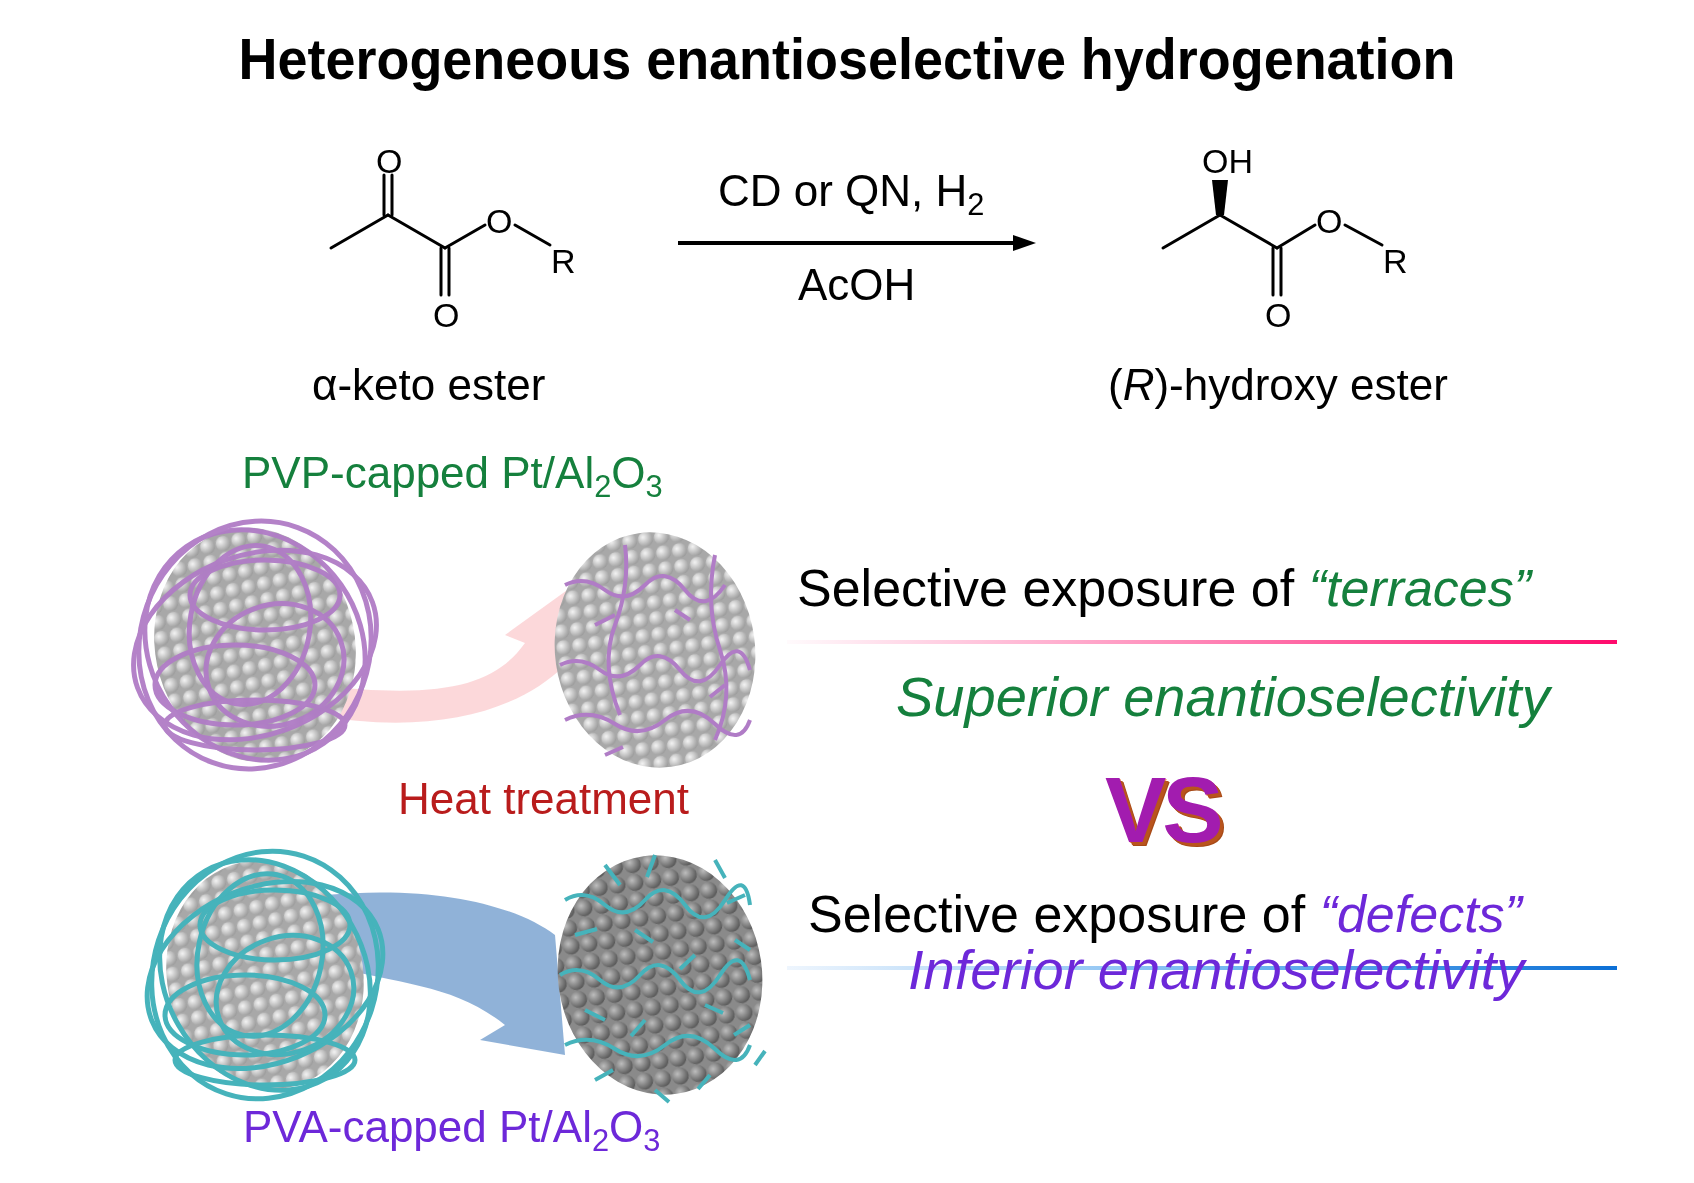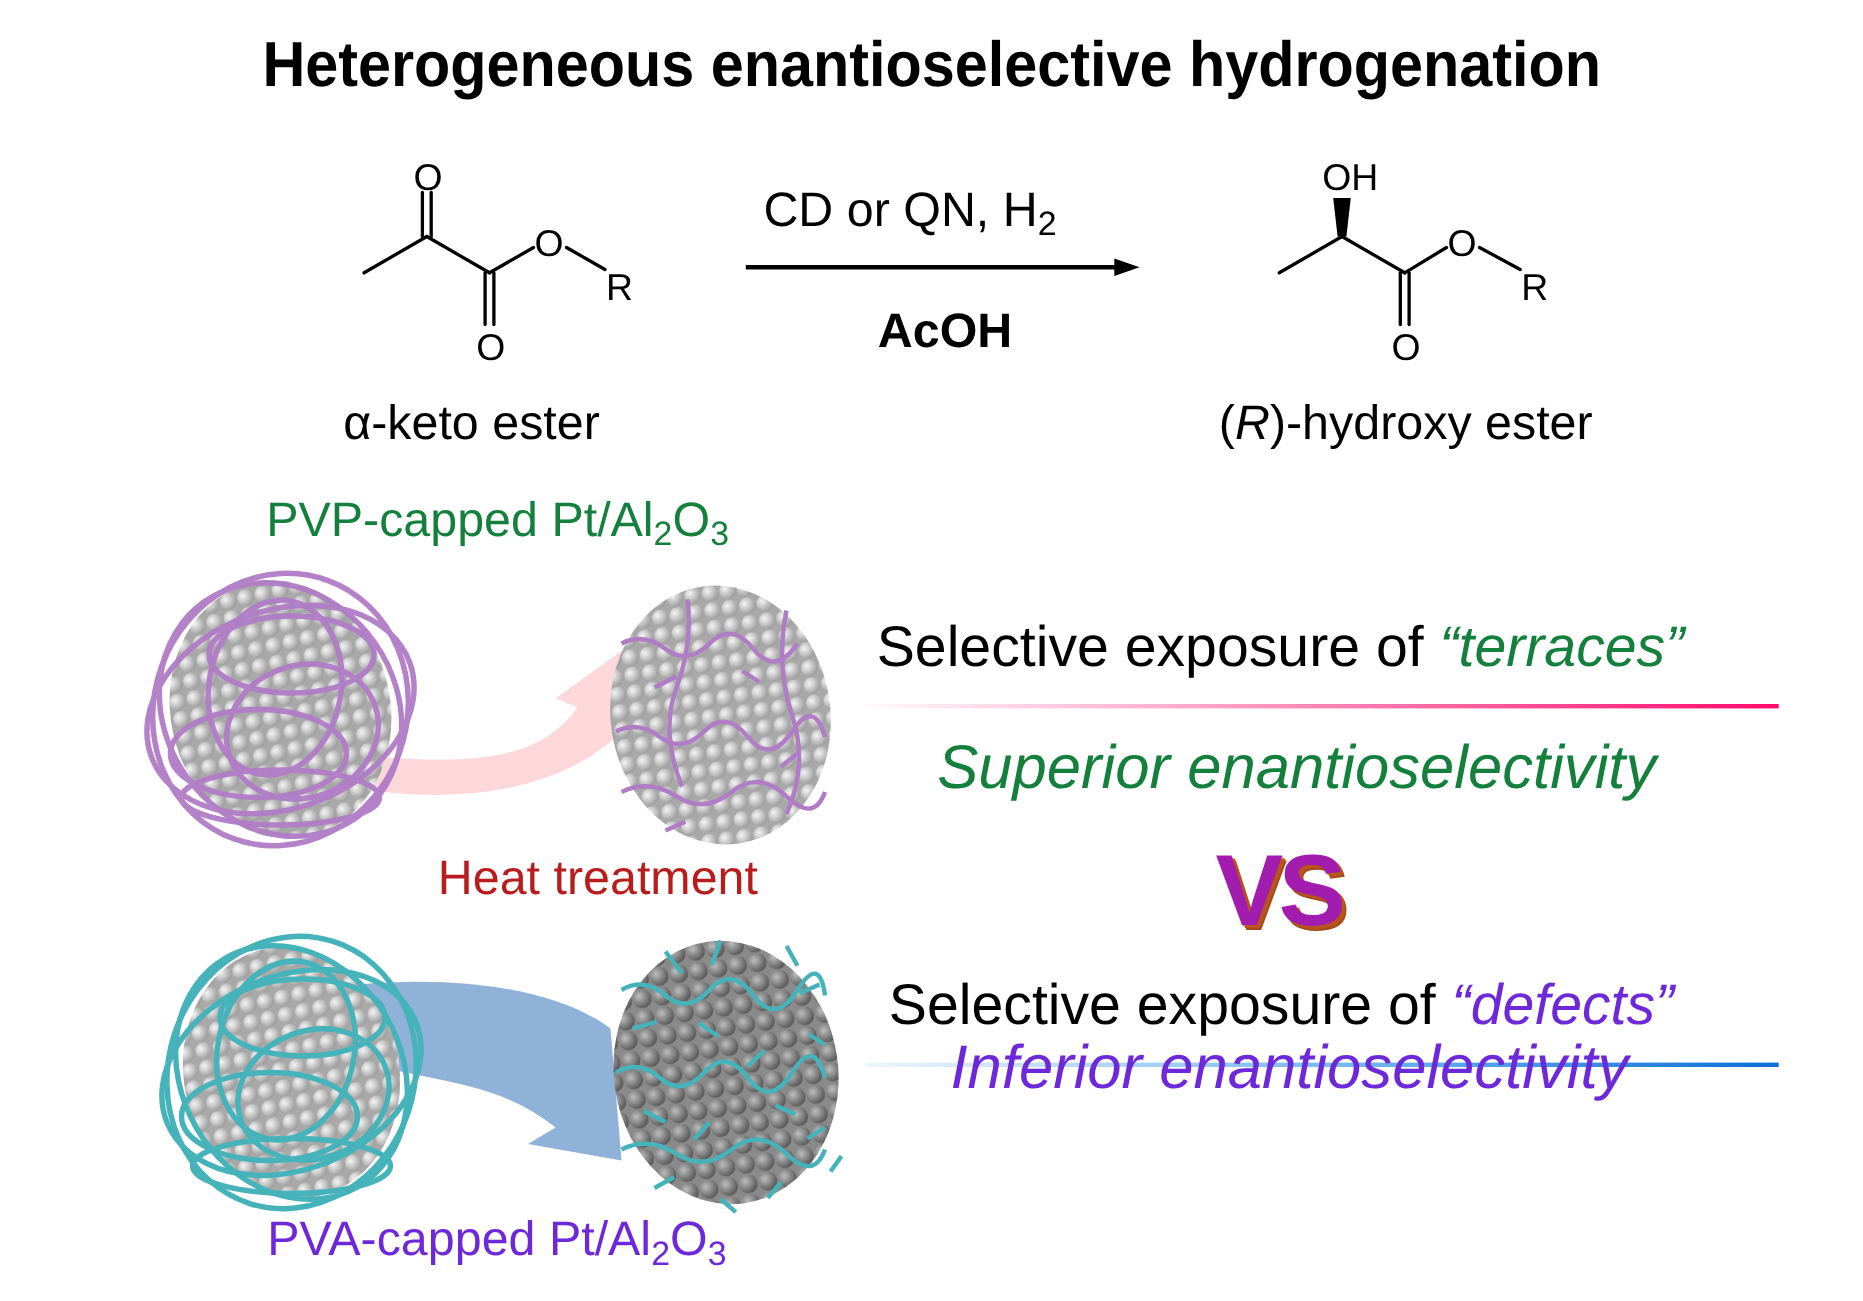--- a/index.html
+++ b/index.html
@@ -8,21 +8,21 @@
   .abs { position: absolute; white-space: nowrap; }
   #title { left: 0; width: 1694px; top: 25px; text-align: center; font-size: 58px; font-weight: bold;
            transform: scaleX(0.93); transform-origin: center; }
   .chem-label { font-size: 44px; }
   .cond { font-size: 44px; }
   sub { font-size: 0.7em; vertical-align: -0.28em; line-height: 0; }
   .pink { color: #15803d; }
   .blue { color: #6d28d9; }
   .orange { color: #b91c1c; }
   .stmt { font-size: 52px; }
-  .result { font-size: 56px; font-style: italic; }
+  .result { font-size: 56px; font-style: italic; margin-left: 44px; }
   .catalyst { font-size: 44px; }
   .divider { position: absolute; height: 4px; }
   #divider-terraces { left: 787px; top: 640px; width: 830px;
     background: linear-gradient(to right, rgba(255,10,108,0.02), rgba(255,10,108,0.35) 35%, #ff0a6c); }
   #divider-defects { left: 787px; top: 966px; width: 830px;
     background: linear-gradient(to right, rgba(140,190,245,0.15), #6fb4f0 55%, #0b6fd6); }
   #vs { left: 1105px; top: 758px; font-size: 92px; font-weight: bold; color: #a21caf;
         letter-spacing: -4px;
         text-shadow: 3px 3px 0 #b9541d, 4px 4px 0 #a74a17, 1px 1px 0 #f59a62; }
   svg { position: absolute; overflow: visible; }
@@ -43,28 +43,28 @@
     <line x1="125" y1="113" x2="165" y2="90"></line>
     <line x1="195" y1="90" x2="230" y2="110"></line>
   </g>
   <text x="56" y="38" font-size="34" font-family="Liberation Sans, sans-serif">O</text>
   <text x="166" y="98" font-size="34" font-family="Liberation Sans, sans-serif">O</text>
   <text x="113" y="192" font-size="34" font-family="Liberation Sans, sans-serif">O</text>
   <text x="231" y="138" font-size="34" font-family="Liberation Sans, sans-serif">R</text>
 </svg>
 <div class="abs chem-label" style="left:312px;top:360px;">α-keto ester</div>
 
-<div class="abs cond" style="left:694px;top:166px;">
+<div class="abs cond" style="left:718px;top:166px;">
   <span>CD or QN, H</span><sub>2</sub>
 </div>
 <svg width="370" height="20" style="left:678px;top:233px;">
   <line x1="0" y1="10" x2="340" y2="10" stroke="#000" stroke-width="4"></line>
   <polygon points="335,2 358,10 335,18" fill="#000"></polygon>
 </svg>
-<div class="abs cond" style="left:798px;top:276px;font-weight:bold;">AcOH</div>
+<div class="abs cond" style="left:798px;top:260px;">AcOH</div>
 
 <svg width="300" height="200" style="left:1150px;top:135px;">
   <g stroke="#000" stroke-width="3" fill="none" stroke-linecap="round">
     <line x1="13" y1="113" x2="70" y2="80"></line>
     <line x1="70" y1="80" x2="127" y2="113"></line>
     <line x1="123" y1="113" x2="123" y2="160"></line>
     <line x1="131" y1="113" x2="131" y2="160"></line>
     <line x1="127" y1="113" x2="165" y2="90"></line>
     <line x1="195" y1="90" x2="232" y2="110"></line>
   </g>

